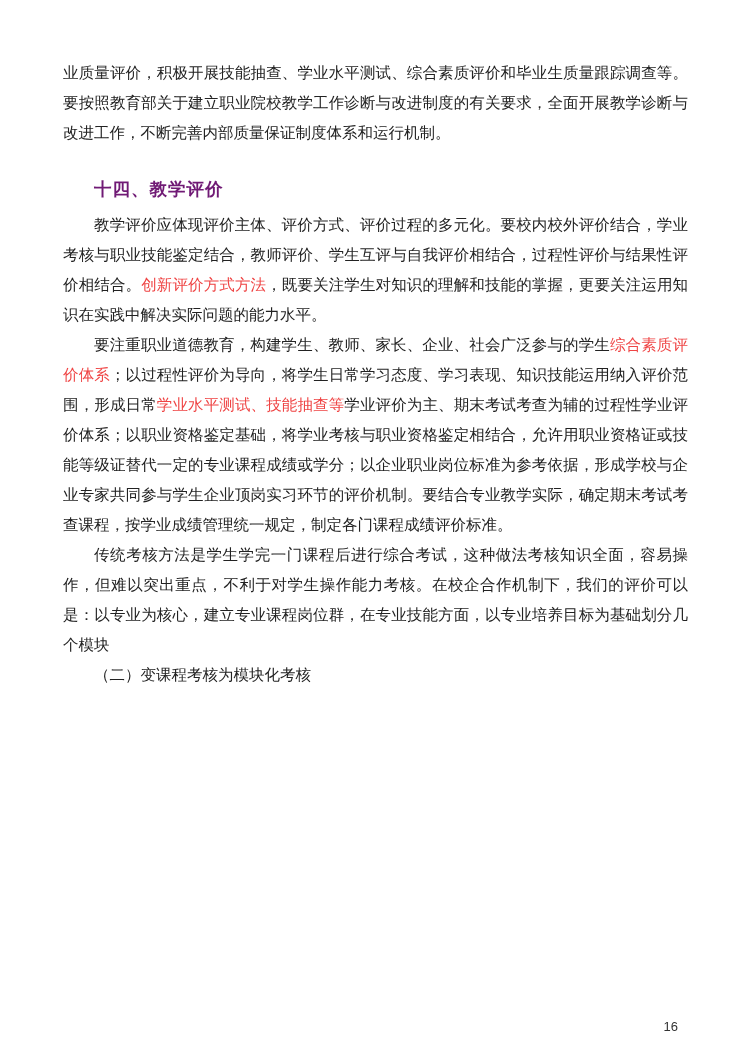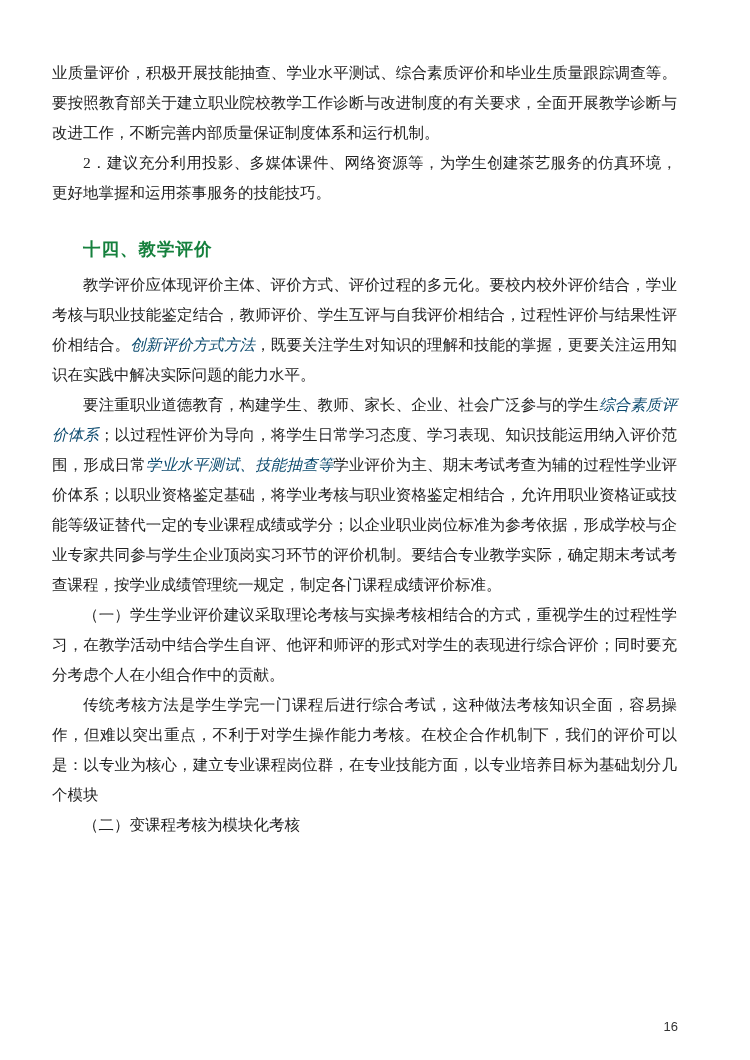--- a/index.html
+++ b/index.html
@@ -9,61 +9,59 @@
     width: 750px;
     height: 1060px;
     margin: 0 auto;
     background: #ffffff;
     font-family: "Liberation Serif", "DejaVu Serif", serif;
     color: #222222;
     overflow: hidden;
   }
   .content {
     position: absolute;
-    left: 52px;
+    left: 63px;
     top: 58px;
     width: 625px;
   }
   .para {
     font-size: 15.5px;
     line-height: 30px;
     text-align: justify;
     color: #222222;
   }
   .para.indent { text-indent: 31px; }
   .para.gap { margin-top: 10px; }
   .heading {
     font-family: "Liberation Sans", "DejaVu Sans", sans-serif;
     font-size: 17.5px;
     font-weight: bold;
     line-height: 30px;
-    color: #15803d;
+    color: #701a75;
     text-indent: 31px;
     letter-spacing: 1px;
     margin-top: 26px;
     margin-bottom: 6px;
   }
-  .highlight { color: #0c4a6e; font-style: italic; }
+  .highlight { color: #ef4444; }
   .footer {
     position: absolute;
     right: 72px;
     bottom: 26px;
     font-family: "Liberation Sans", "DejaVu Sans", sans-serif;
     font-size: 13px;
     color: #333333;
   }
 </style>
 </head>
 <body>
 
 <div class="page">
   <div class="content">
       <p class="para"><span>业质量评价，积极开展技能抽查、学业水平测试、综合素质评价和毕业生质量跟踪调查等。要按照教育部关于建立职业院校教学工作诊断与改进制度的有关要求，全面开展教学诊断与改进工作，不断完善内部质量保证制度体系和运行机制。</span></p>
-      <p class="para indent"><span>2．建议充分利用投影、多媒体课件、网络资源等，为学生创建茶艺服务的仿真环境，更好地掌握和运用茶事服务的技能技巧。</span></p>
       <h2 class="heading"><span>十四、教学评价</span></h2>
       <p class="para indent"><span>教学评价应体现评价主体、评价方式、评价过程的多元化。要校内校外评价结合，学业考核与职业技能鉴定结合，教师评价、学生互评与自我评价相结合，过程性评价与结果性评价相结合。</span><span class="highlight">创新评价方式方法</span><span>，既要关注学生对知识的理解和技能的掌握，更要关注运用知识在实践中解决实际问题的能力水平。</span></p>
       <p class="para indent"><span>要注重职业道德教育，构建学生、教师、家长、企业、社会广泛参与的学生</span><span class="highlight">综合素质评价体系</span><span>；以过程性评价为导向，将学生日常学习态度、学习表现、知识技能运用纳入评价范围，形成日常</span><span class="highlight">学业水平测试、技能抽查等</span><span>学业评价为主、期末考试考查为辅的过程性学业评价体系；以职业资格鉴定基础，将学业考核与职业资格鉴定相结合，允许用职业资格证或技能等级证替代一定的专业课程成绩或学分；以企业职业岗位标准为参考依据，形成学校与企业专家共同参与学生企业顶岗实习环节的评价机制。要结合专业教学实际，确定期末考试考查课程，按学业成绩管理统一规定，制定各门课程成绩评价标准。</span></p>
-      <p class="para indent"><span>（一）学生学业评价建议采取理论考核与实操考核相结合的方式，重视学生的过程性学习，在教学活动中结合学生自评、他评和师评的形式对学生的表现进行综合评价；同时要充分考虑个人在小组合作中的贡献。</span></p>
       <p class="para indent"><span>传统考核方法是学生学完一门课程后进行综合考试，这种做法考核知识全面，容易操作，但难以突出重点，不利于对学生操作能力考核。在校企合作机制下，我们的评价可以是：以专业为核心，建立专业课程岗位群，在专业技能方面，以专业培养目标为基础划分几个模块</span></p>
       <p class="para indent"><span>（二）变课程考核为模块化考核</span></p>
     </div>
   <div class="footer">16</div>
 </div>
 
 </body></html>

